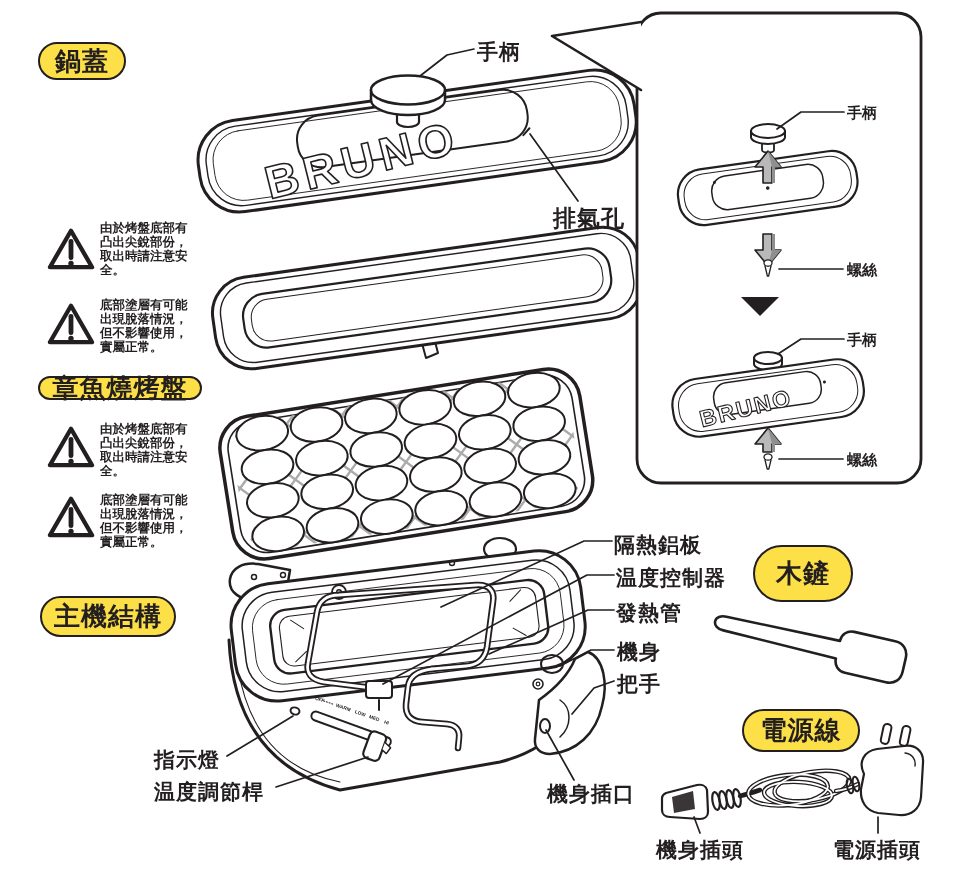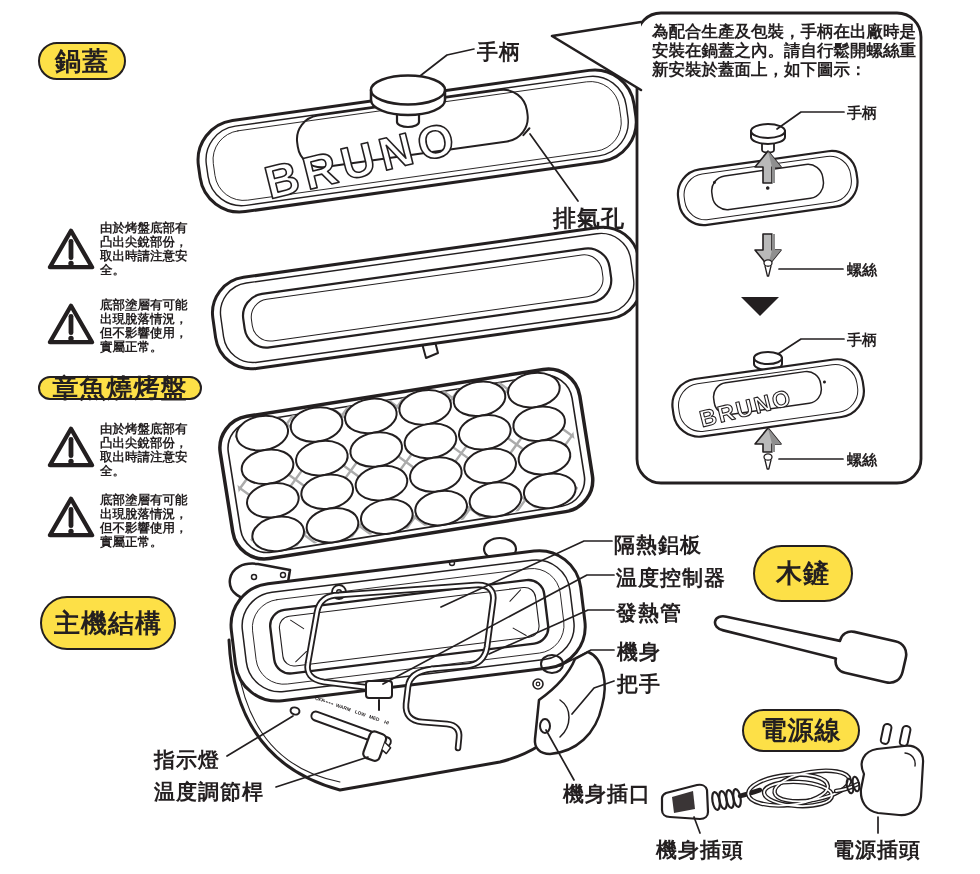--- a/index.html
+++ b/index.html
@@ -270,53 +270,48 @@
     <polyline points="843,459 779,459"></polyline>
   </g>
 </svg>
 
 <div class="badge" style="left:38px;top:42px;width:88px;height:38px;">
       <span>鍋蓋</span>
     </div>
 <div class="badge" style="left:38px;top:376px;width:164px;height:24px;">
       <span>章魚燒烤盤</span>
     </div>
-<div class="badge" style="left:40px;top:596px;width:136px;height:54px;">
+<div class="badge" style="left:40px;top:596px;width:136px;height:41px;">
       <span>主機結構</span>
     </div>
 <div class="badge" style="left:753px;top:545px;width:100px;height:57px;">
       <span>木鏟</span>
     </div>
 <div class="badge" style="left:742px;top:709px;width:118px;height:43px;">
       <span>電源線</span>
     </div>
 
 <div class="lbl" style="left:477px;top:38px;">手柄</div>
 <div class="lbl" style="left:553px;top:203px;font-size:23px;">排氣孔</div>
 <div class="lbl" style="left:614px;top:531px;">隔熱鋁板</div>
 <div class="lbl" style="left:616px;top:564px;">温度控制器</div>
 <div class="lbl" style="left:616px;top:599px;">發熱管</div>
 <div class="lbl" style="left:617px;top:638px;">機身</div>
 <div class="lbl" style="left:617px;top:670px;text-align:right;">把手</div>
 <div class="lbl" style="left:154px;top:746px;">指示燈</div>
 <div class="lbl" style="left:154px;top:778px;">温度調節桿</div>
-<div class="lbl" style="left:563px;top:780px;">機身插口</div>
+<div class="lbl" style="left:547px;top:780px;">機身插口</div>
 <div class="lbl" style="left:656px;top:836px;">機身插頭</div>
 <div class="lbl" style="left:833px;top:836px;">電源插頭</div>
 
 <div class="lbl-s" style="left:847px;top:104px;">手柄</div>
 <div class="lbl-s" style="left:847px;top:261px;">螺絲</div>
 <div class="lbl-s" style="left:847px;top:331px;">手柄</div>
 <div class="lbl-s" style="left:847px;top:451px;">螺絲</div>
 
-<div class="note">
-  <div>為配合生產及包裝，手柄在出廠時是</div>
-  <div>安裝在鍋蓋之內。請自行鬆開螺絲重</div>
-  <div>新安裝於蓋面上，如下圖示：</div>
-</div>
 
 <div class="warn-icon" style="left:46px;top:226px;">
   <svg viewBox="0 0 52 48" width="50" height="46" fill="none" stroke="#231f20">
         <path d="M26,5 L48,43 L4,43 Z" stroke-width="4.5" stroke-linejoin="round"></path>
         <path d="M26,16 L26,33" stroke-width="5" stroke-linecap="round"></path>
         <circle cx="26" cy="39" r="2.8" fill="#231f20" stroke="none"></circle>
       </svg>
 </div>
 <div class="warn-text" style="left:100px;top:221px;">
   <div>由於烤盤底部有</div>

